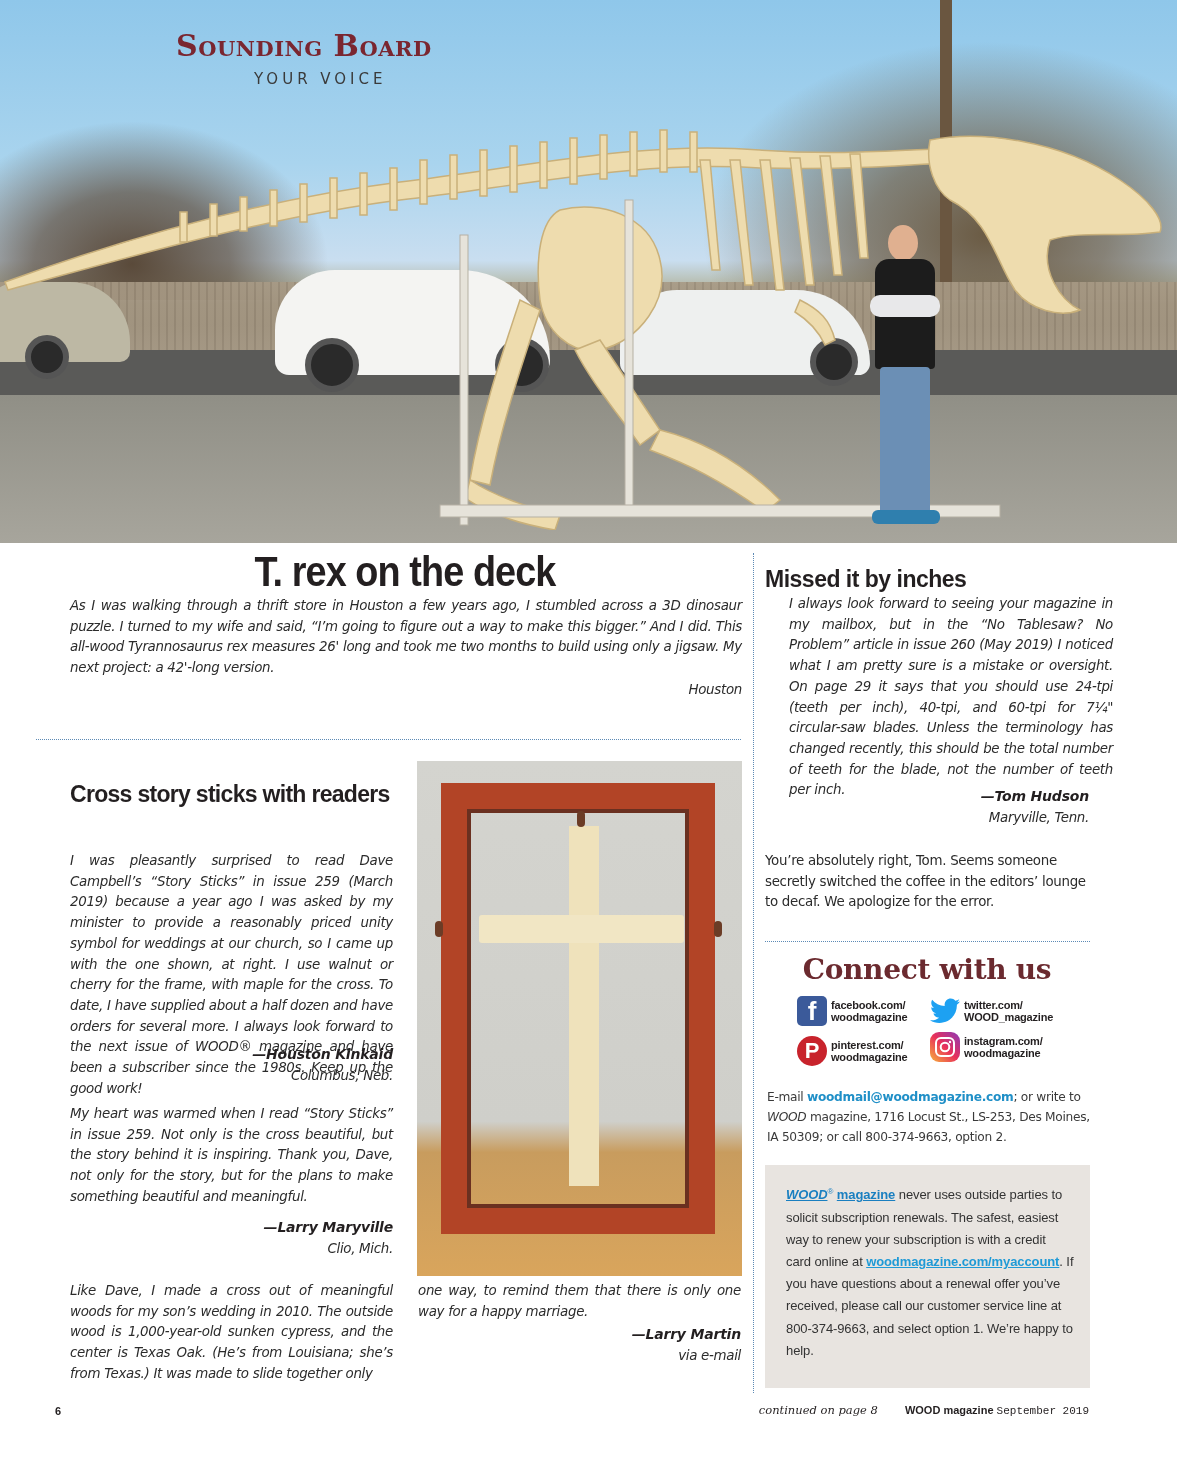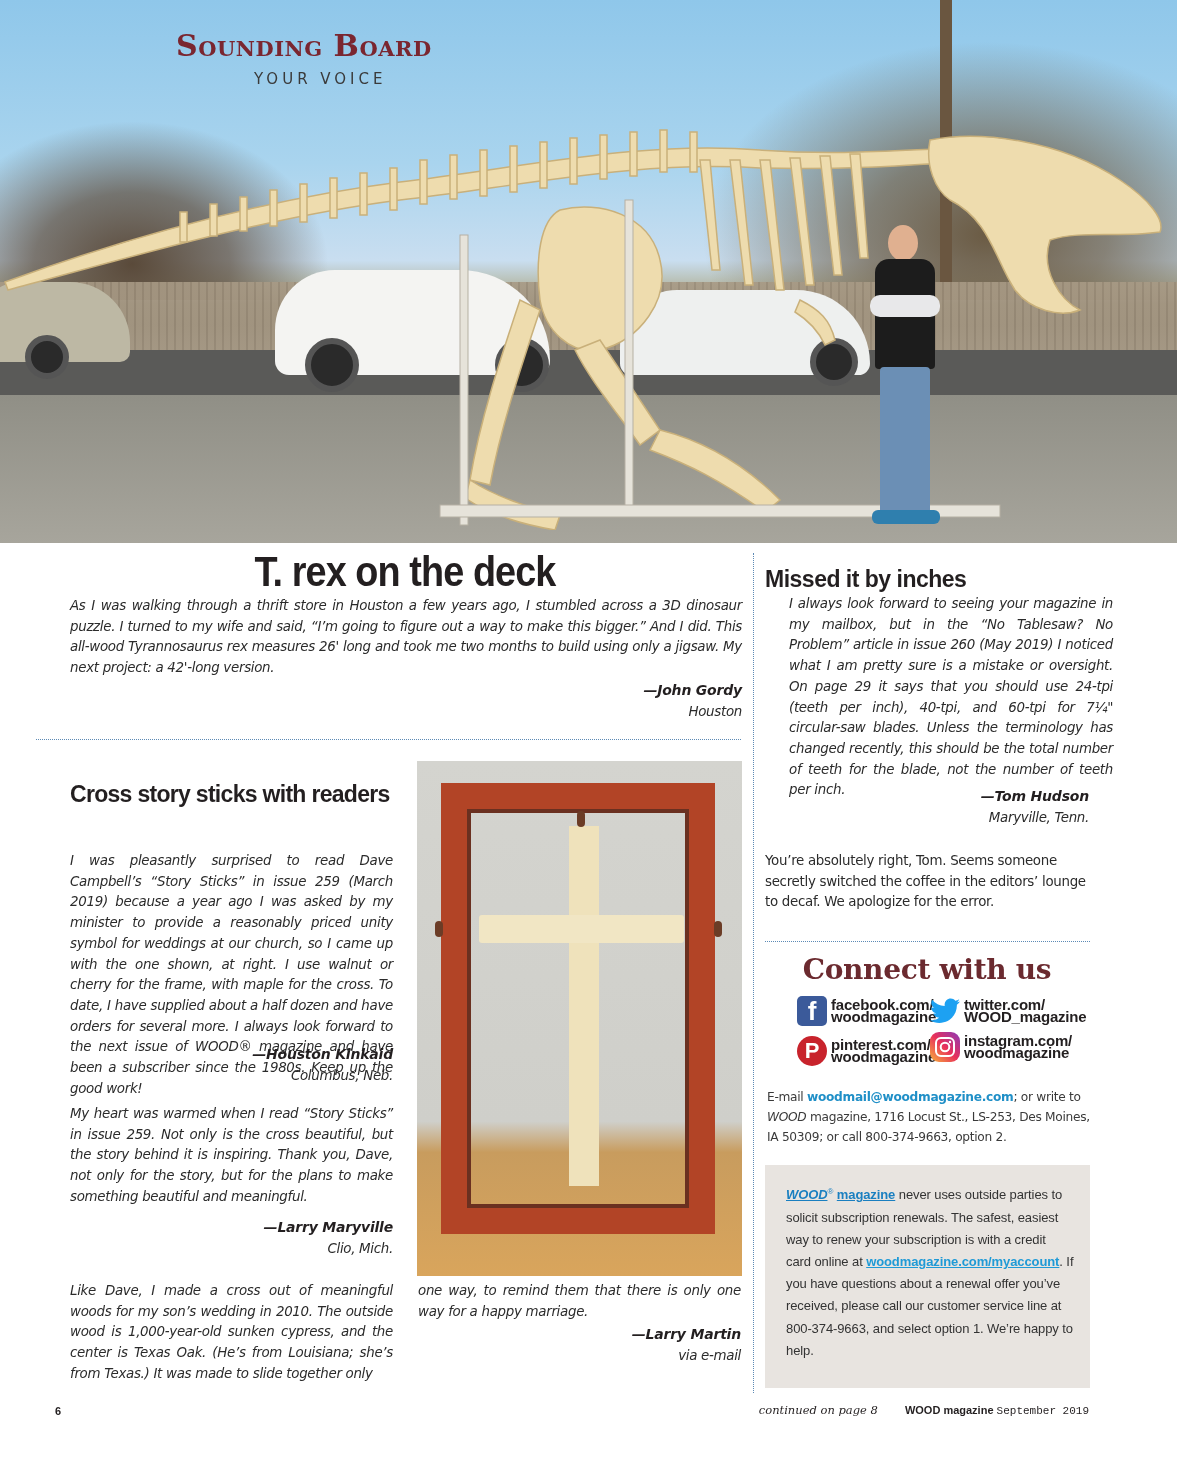--- a/index.html
+++ b/index.html
@@ -69,21 +69,21 @@
   .cross-photo .peg { position:absolute; width:8px; height:16px; background:#6b3c26; border-radius:4px; }
 
   .missed-title { position:absolute; left:765px; top:566px; font-family:"Liberation Sans", sans-serif; font-weight:bold; font-size:23px; letter-spacing:-0.5px; color:#231f20; white-space:nowrap; }
   .missed-body { position:absolute; left:765px; top:594px; width:324px;margin-left:24px; }
   .missed-sig { position:absolute; left:900px; top:785px; width:189px; }
   .reply { position:absolute; left:765px; top:851px; width:324px; font-family:"DejaVu Sans", sans-serif; font-size:13.4px; line-height:20.7px; color:#2b2b2b; letter-spacing:-0.3px; }
 
   .connect-title { position:absolute; left:765px; top:953px; width:324px; text-align:center; font-family:"DejaVu Serif", serif; font-weight:bold; font-size:28px; color:#6b2a2f; letter-spacing:-0.3px; }
   .social { position:absolute; display:flex; align-items:center; }
   .social .ico { width:30px; height:30px; border-radius:5px; display:flex; align-items:center; justify-content:center; color:#fff; font-weight:bold; font-family:"Liberation Sans", sans-serif; flex-shrink:0; }
-  .social .txt { margin-left:4px; font-family:"Liberation Sans", sans-serif; font-weight:bold; font-size:15px; line-height:12px; color:#231f20; letter-spacing:-0.2px; }
+  .social .txt { margin-left:4px; font-family:"Liberation Sans", sans-serif; font-weight:bold; font-size:11px; line-height:12px; color:#231f20; letter-spacing:-0.2px; }
   .fb { left:797px; top:996px; } .fb .ico { background:#3b5a9a; font-size:26px; }
   .tw { left:930px; top:996px; } .tw .ico { background:transparent; }
   .pi { left:797px; top:1036px; } .pi .ico { background:#c8232c; border-radius:50%; font-size:22px; }
   .ig { left:930px; top:1032px; } .ig .ico { background:linear-gradient(45deg,#f7b23b,#e8305a 50%,#8a3ab9); border-radius:9px; }
 
   .contact { position:absolute; left:767px; top:1087px; width:324px; font-family:"DejaVu Sans", sans-serif; font-size:12.2px; line-height:20px; color:#3a3a3a; letter-spacing:-0.3px; }
   .contact .link { color:#1f8fc7; font-weight:bold; }
   .contact .em { font-style:italic; }
 
   .notice { position:absolute; left:765px; top:1165px; width:325px; height:223px; background:#e8e4e0; box-sizing:border-box; padding:16px 16px 16px 21px;
@@ -184,21 +184,20 @@
   </div>
 </div>
 
 <div class="col-divider"></div>
 <div class="h-divider" style="left:36px;top:739px;width:705px;"></div>
 <div class="h-divider" style="left:765px;top:941px;width:325px;"></div>
 
 <div class="main-title">T. rex on the deck</div>
 <div class="trex-body italic-body">As I was walking through a thrift store in Houston a few years ago, I stumbled across a 3D dinosaur puzzle. I turned to my wife and said, “I’m going to figure out a way to make this bigger.” And I did. This all-wood Tyrannosaurus rex measures 26' long and took me two months to build using only a jigsaw. My next project: a 42'-long version.</div>
 <div class="trex-sig">
-  <div class="sig-name">—John Gordy</div>
   <div class="sig-loc">Houston</div>
 </div>
 
 <div class="cross-title">Cross story sticks with readers</div>
 <div class="cross-body1 italic-body">I was pleasantly surprised to read Dave Campbell’s “Story Sticks” in issue 259 (March 2019) because a year ago I was asked by my minister to provide a reasonably priced unity symbol for weddings at our church, so I came up with the one shown, at right. I use walnut or cherry for the frame, with maple for the cross. To date, I have supplied about a half dozen and have orders for several more. I always look forward to the next issue of WOOD® magazine and have been a subscriber since the 1980s. Keep up the good work!</div>
 <div class="cross-sig1">
   <div class="sig-name">—Houston Kinkaid</div>
   <div class="sig-loc">Columbus, Neb.</div>
 </div>
 <div class="cross-body2 italic-body">My heart was warmed when I read “Story Sticks” in issue 259. Not only is the cross beautiful, but the story behind it is inspiring. Thank you, Dave, not only for the story, but for the plans to make something beautiful and meaningful.</div>

